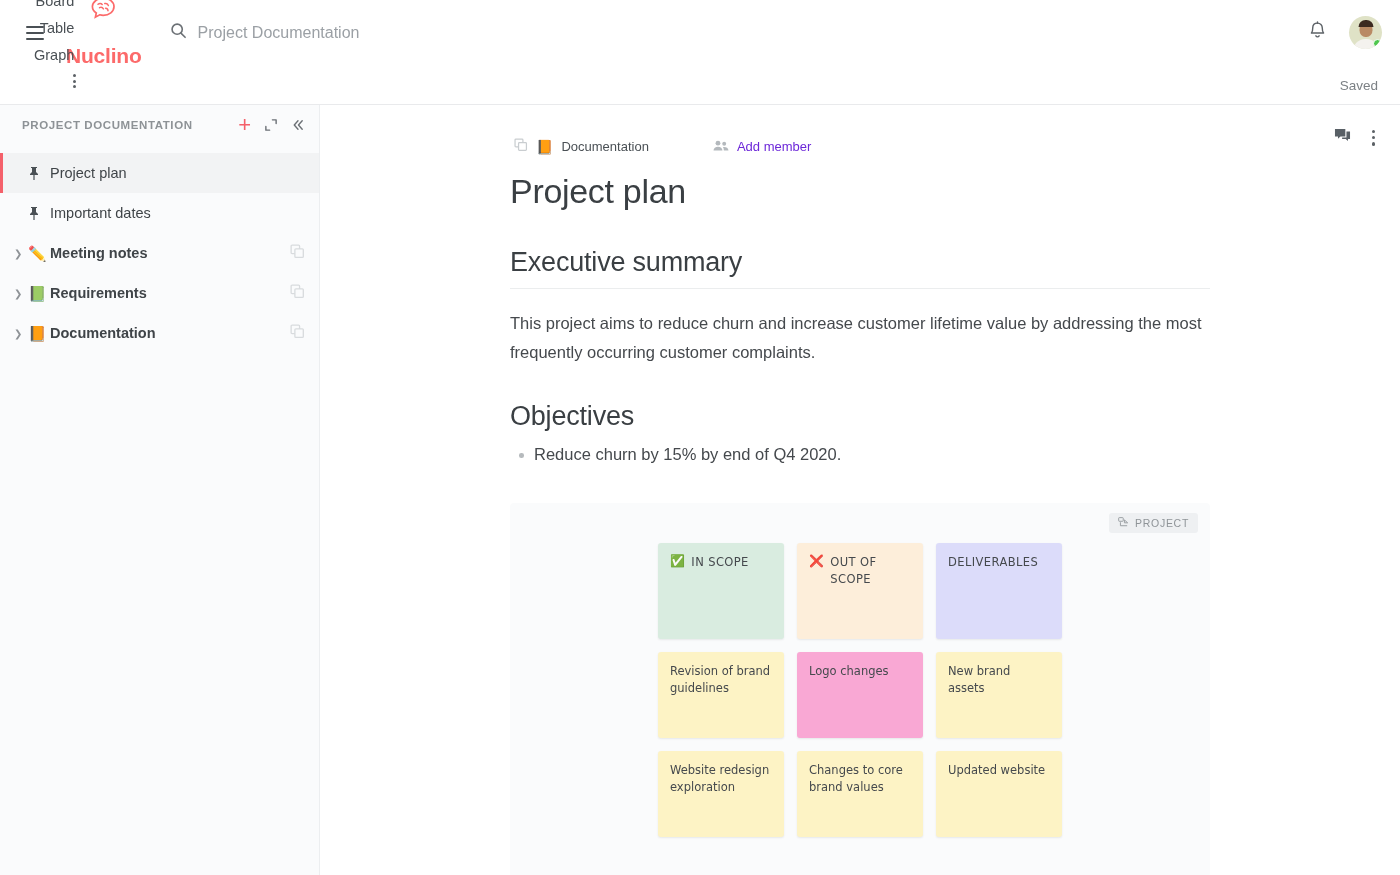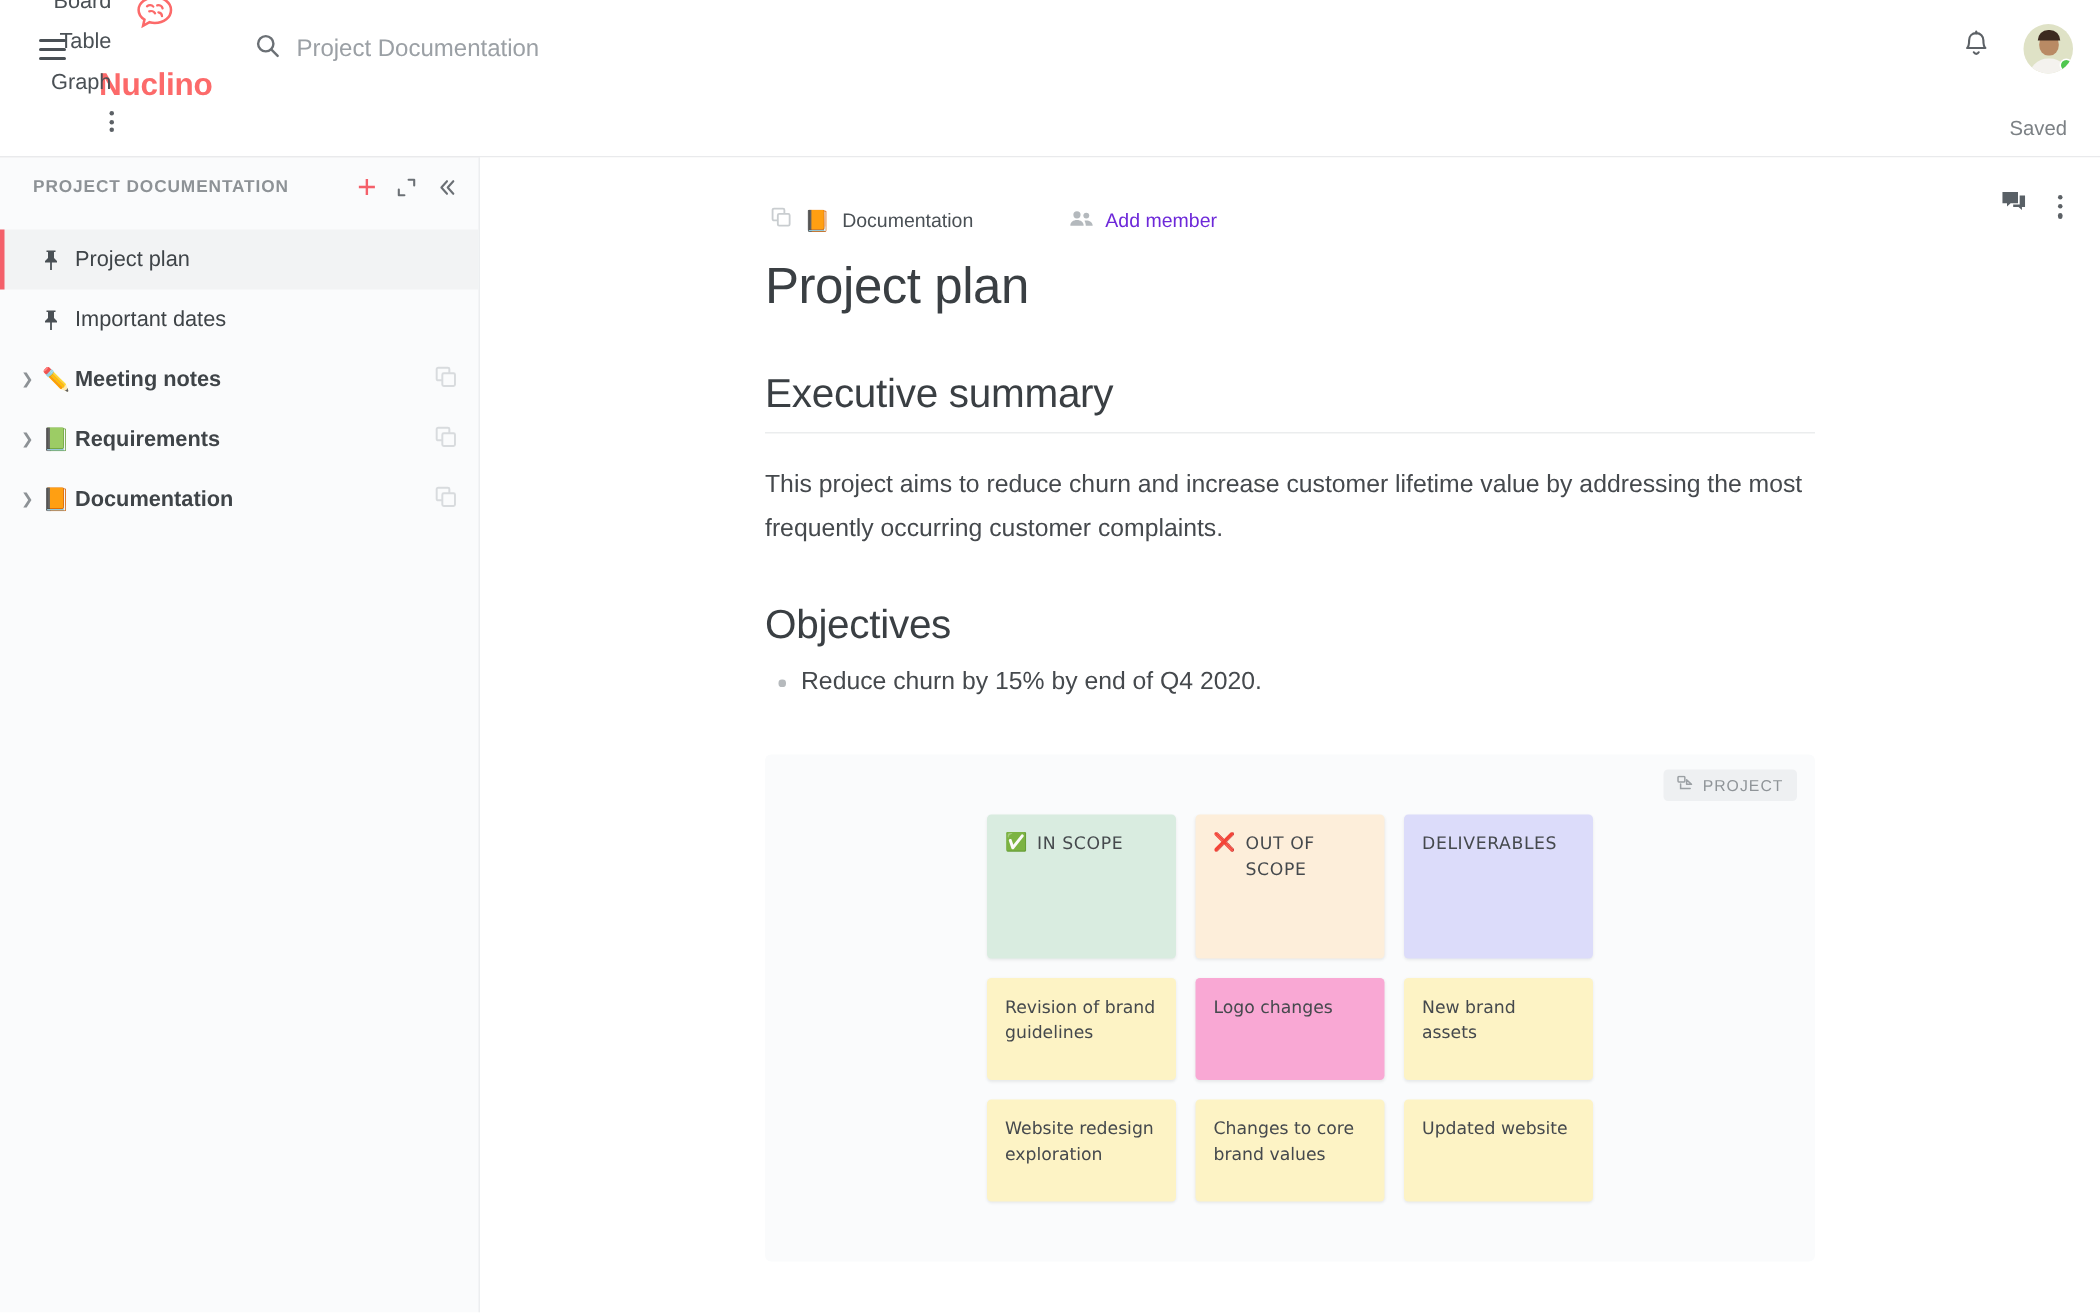--- a/index.html
+++ b/index.html
@@ -271,21 +271,21 @@
     cursor: pointer;
   }
   .notes-grid {
     display: grid;
     grid-template-columns: repeat(3, 126px);
     gap: 13px 13px;
     justify-content: center;
     padding-bottom: 40px;
   }
   .note {
-    width: 126px; height: 68px;
+    width: 126px; height: 86px;
     border-radius: 3px;
     padding: 11px 12px;
     font-family: "DejaVu Sans", sans-serif;
     font-size: 11.5px;
     line-height: 17px;
     color: #45494d;
     box-shadow: 0 1px 2px rgba(60,64,70,.10);
     cursor: pointer;
     overflow: hidden;
   }

